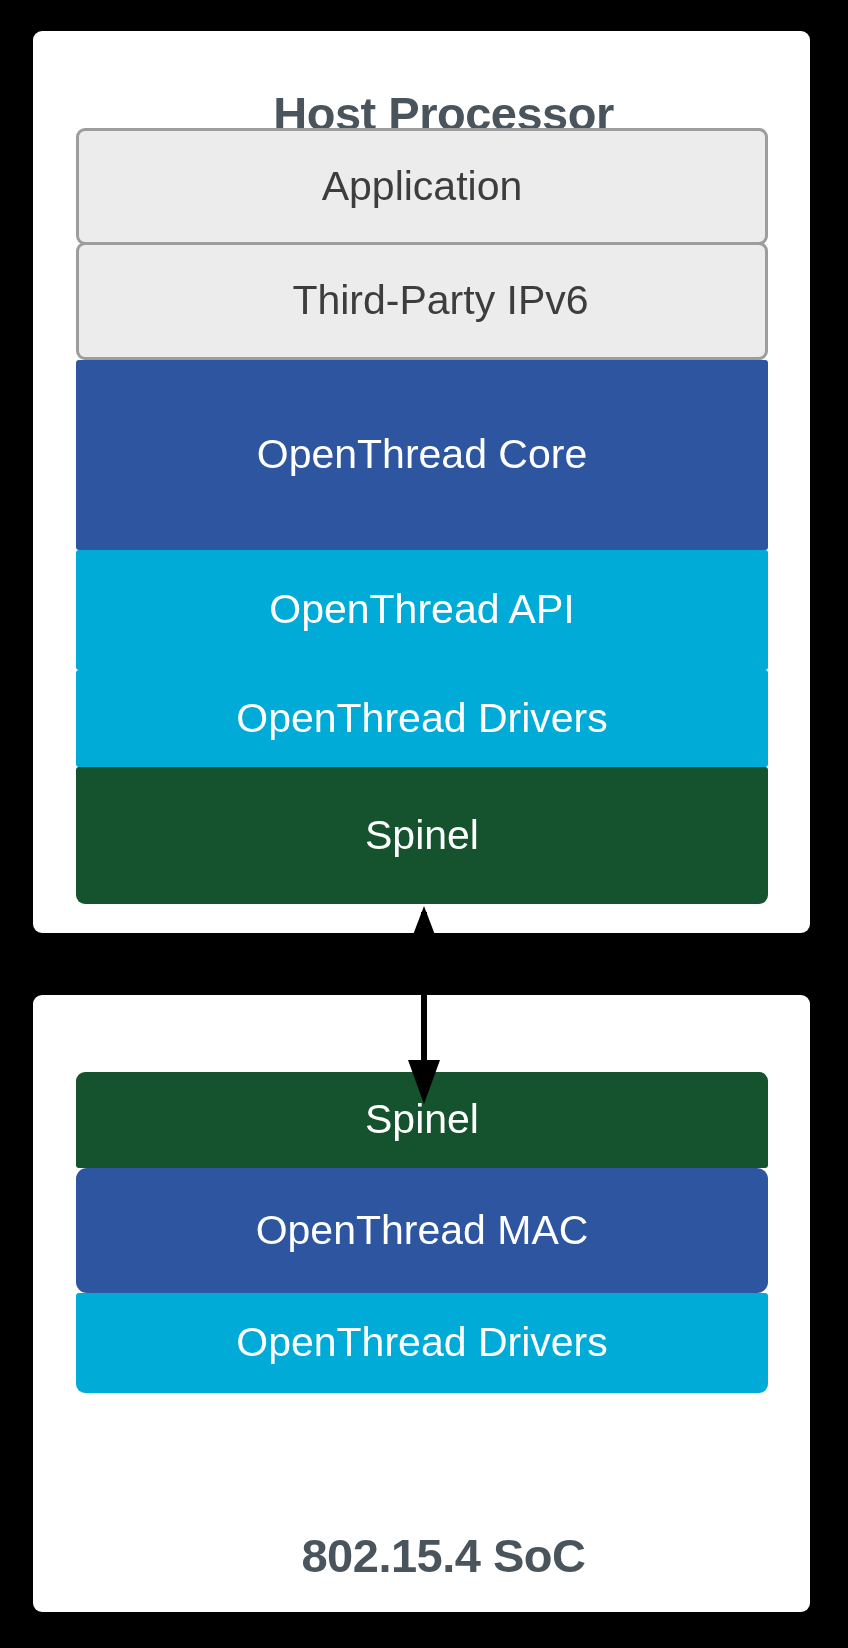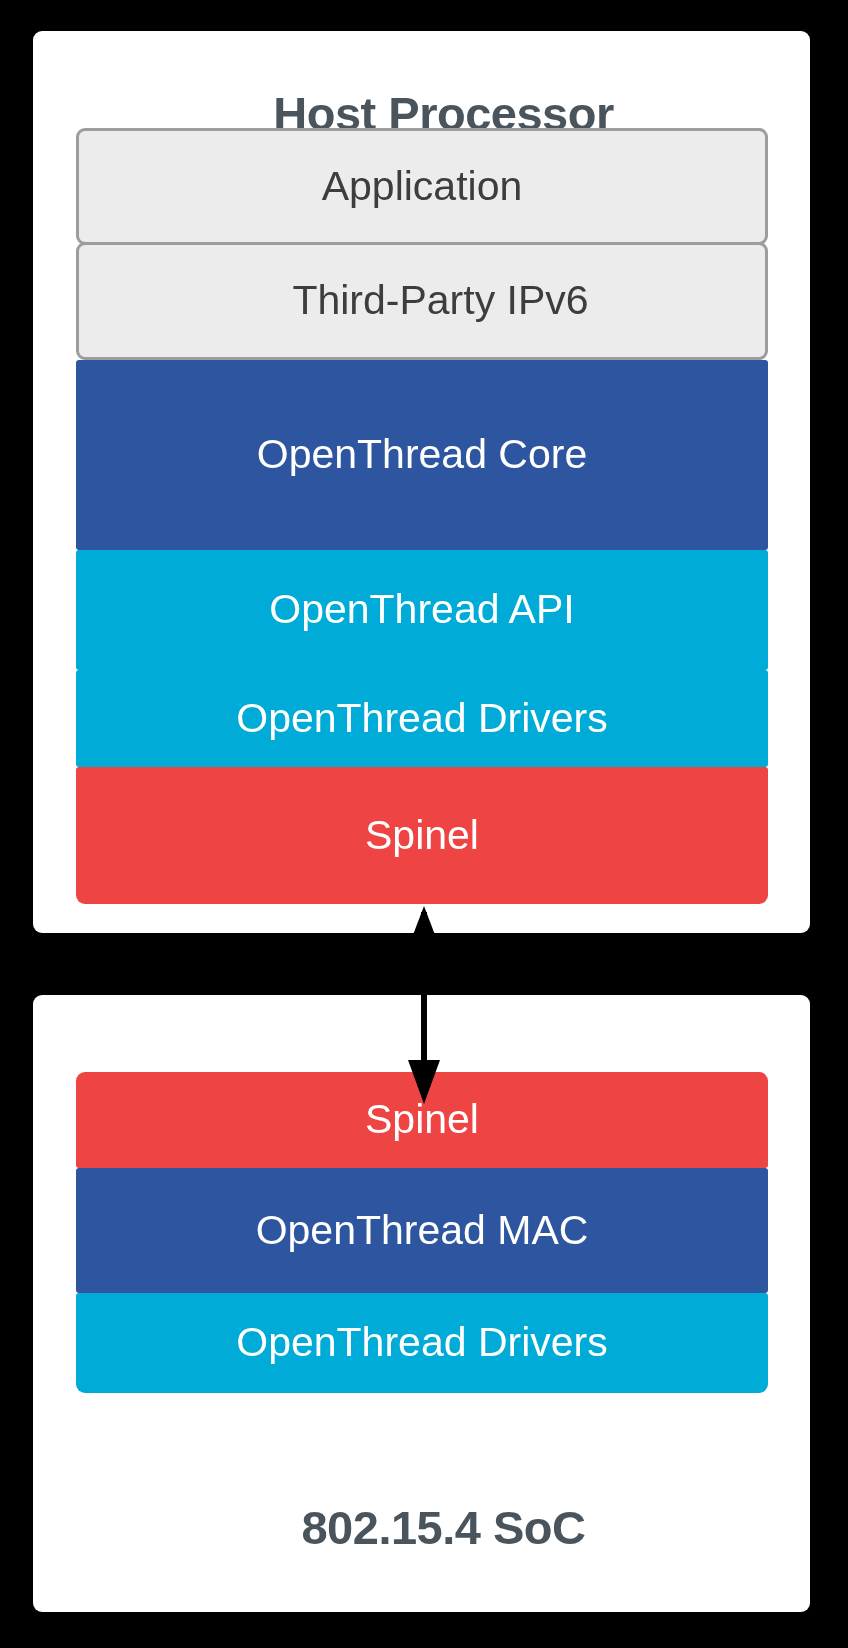--- a/index.html
+++ b/index.html
@@ -44,21 +44,21 @@
     text-align: center;
     color: #4a545c;
     font-weight: bold;
     font-size: 47px;
     letter-spacing: -0.5px;
     line-height: 1;
     white-space: nowrap;
     margin-left: 22px;
   }
   .title-host { top: 59px; }
-  .title-soc  { top: 509px; }
+  .title-soc  { top: 537px; }
 
   
   .stack {
     position: absolute;
     left: 43px;           
     width: 692px;         
   }
   .stack-host { top: 97px; }   
   .stack-soc  { top: 77px; }   
 
@@ -86,21 +86,21 @@
   }
 
   
   .layer-solid {
     color: #ffffff;
     font-size: 41px;
     border-radius: 3px;
   }
   .layer-cyan { background: #00acd7; }
   .layer-blue { background: #2d55a0; }
-  .layer-red  { background: #ef4444; }
+  .layer-red  { background: #14532d; }
   .layer-top-round    { border-radius: 9px 9px 3px 3px; }
   .layer-bottom-round { border-radius: 3px 3px 9px 9px; }
 
   
   .connector {
     position: absolute;
     left: 0;
     top: 0;
     width: 848px;
     height: 1648px;
@@ -146,21 +146,21 @@
   </div>
 
   <div class="panel panel-soc">
 
     <div class="stack stack-soc">
 
       <div class="layer layer-solid layer-red layer-top-round" style="height:96px;">
         <span>Spinel</span>
       </div>
 
-      <div class="layer layer-solid layer-blue" style="height:125px;">
+      <div class="layer layer-solid layer-blue" style="height:125px;border-radius:11px;">
         <span>OpenThread MAC</span>
       </div>
 
       <div class="layer layer-solid layer-cyan layer-bottom-round" style="height:100px;">
         <span>OpenThread Drivers</span>
       </div>
 
     </div>
 
     <div class="panel-title title-soc">802.15.4 SoC</div>

